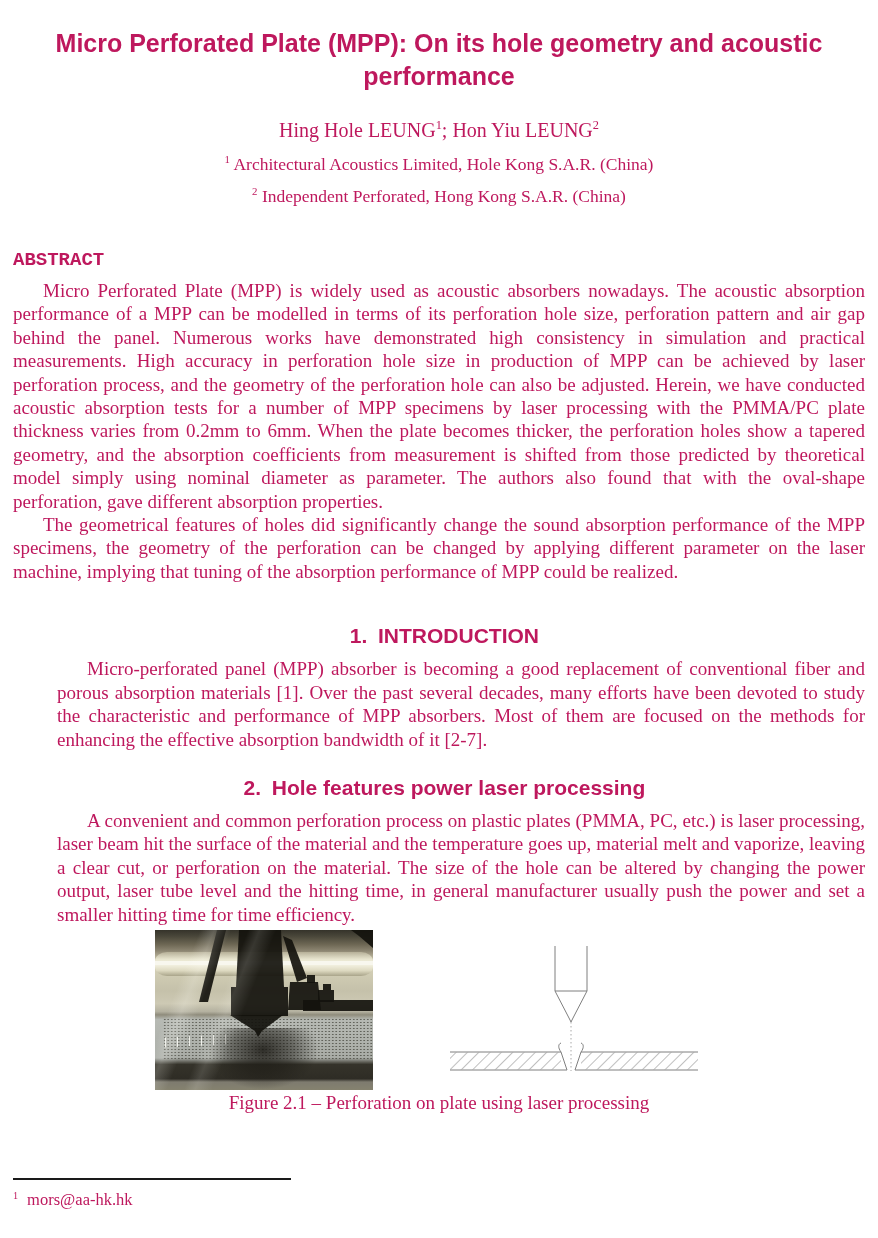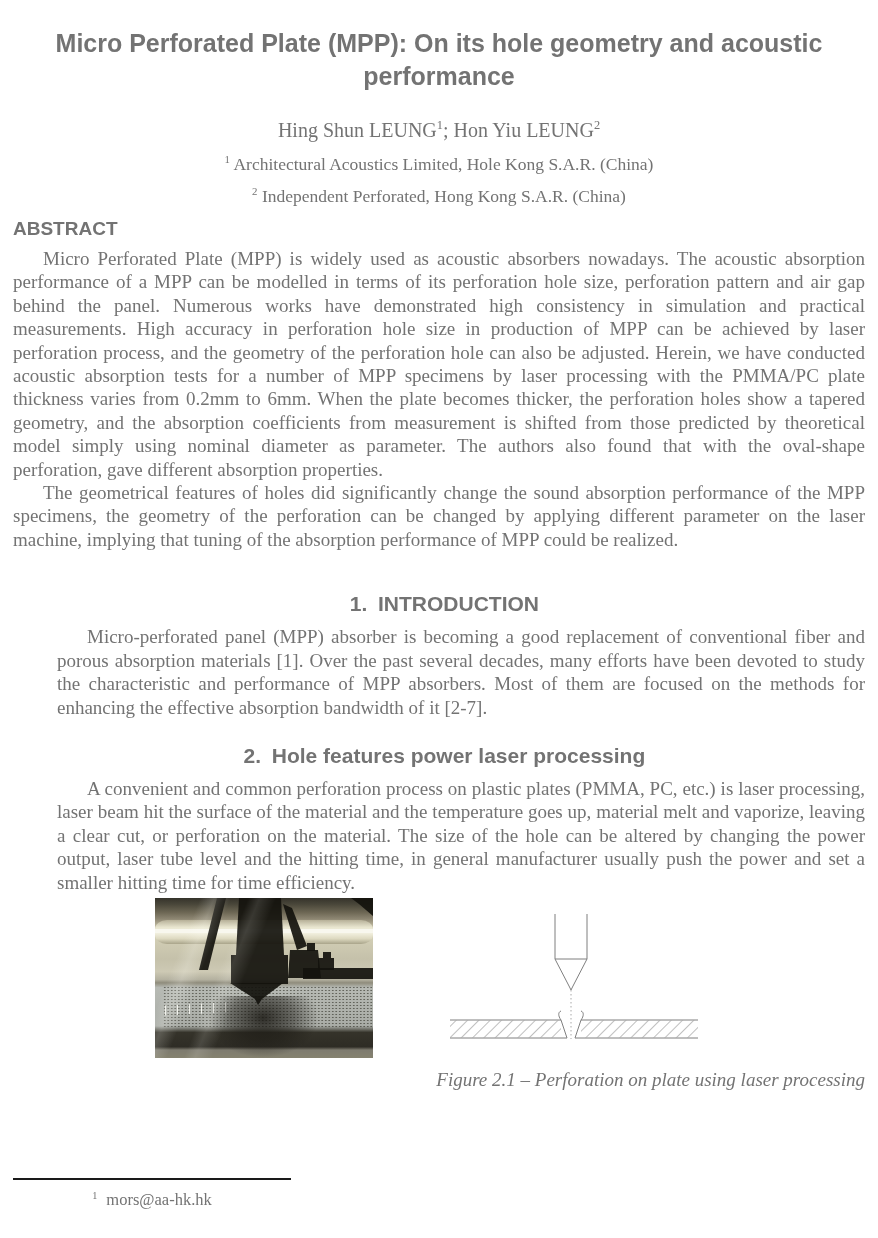--- a/index.html
+++ b/index.html
@@ -1,36 +1,36 @@
 <!DOCTYPE html>
 <html><head>
 <meta charset="utf-8">
 <style>
   html,body { margin:0; padding:0; background:#ffffff; }
   .page {
     position:relative; width:878px; height:1238px; margin:0 auto;
-    background:#ffffff; color:#737373;
+    background:#ffffff; color:#be185d;
     font-family:"Liberation Serif", serif;
     overflow:hidden;
   }
   .content { padding:0 13px; }
 
   .title {
     margin:27px auto 0; max-width:845px;
     text-align:center;
     font-family:"Liberation Sans", sans-serif;
     font-weight:bold; font-size:25px; line-height:33px;
   }
   .authors { margin-top:25px; text-align:center; font-size:20px; line-height:25px; }
   .affiliation { margin-top:10px; text-align:center; font-size:17.5px; line-height:22px; }
   sup { font-size:0.62em; vertical-align:super; line-height:0; }
 
   .abstract-heading {
-    margin-top:10px;
-    font-family:Liberation Sans, sans-serif;
+    margin-top:42px;
+    font-family:Liberation Mono, monospace;
     font-weight:bold; font-size:19px; line-height:23px;
   }
   .body-par {
     margin:0; font-size:19px; line-height:23.4px;
     text-align:justify; text-indent:30px;
   }
   .body-par.first { margin-top:7px; }
 
   .section-heading {
     font-family:"Liberation Sans", sans-serif;
@@ -70,37 +70,37 @@
     transform:rotate(-3deg); }
   .ph-shadow { position:absolute; left:52px; top:98px; width:112px; height:62px;
     background:radial-gradient(ellipse at 50% 35%, rgba(25,23,18,.85) 0%, rgba(25,23,18,.45) 40%, transparent 70%); }
   .ph-flare { position:absolute; inset:0;
     background:linear-gradient(112deg, rgba(255,255,248,0) 16%, rgba(255,255,248,.20) 21%,
       rgba(255,255,248,0) 27%, rgba(255,255,248,0) 33%, rgba(255,255,248,.13) 37%, rgba(255,255,248,0) 43%); }
   .ph-sil { position:absolute; inset:0; }
 
   .diagram { position:absolute; left:427px; top:2px; }
 
-  .caption { margin-top:9px; text-align:right; font-size:19px; line-height:24px;font-style:italic; }
+  .caption { margin-top:0; text-align:center; font-size:19px; line-height:24px; }
 
   
   .footer { position:absolute; left:13px; bottom:26px; }
   .footnote-rule { width:278px; height:0; border-top:2px solid #1a1a1a; margin-bottom:7px; }
-  .footnote { font-size:16.5px; line-height:25px;text-align:center; }
+  .footnote { font-size:16.5px; line-height:25px; }
   .footnote .fn-sup { margin-right:9px; }
 </style>
 </head>
 <body>
 
 <div class="page">
   <div class="content">
 
     <div class="title">Micro Perforated Plate (MPP): On its hole geometry and acoustic performance</div>
 
-    <div class="authors"><span>Hing Shun LEUNG</span><sup>1</sup><span>; </span><span>Hon Yiu LEUNG</span><sup>2</sup></div>
+    <div class="authors"><span>Hing Hole LEUNG</span><sup>1</sup><span>; </span><span>Hon Yiu LEUNG</span><sup>2</sup></div>
 
     <div class="affiliation"><sup>1</sup> <span>Architectural Acoustics Limited, Hole Kong S.A.R. (China)</span></div>
 
     <div class="affiliation"><sup>2</sup> <span>Independent Perforated, Hong Kong S.A.R. (China)</span></div>
 
     <div class="abstract-heading">ABSTRACT</div>
     <p class="body-par first">Micro Perforated Plate (MPP) is widely used as acoustic absorbers nowadays. The acoustic absorption performance of a MPP can be modelled in terms of its perforation hole size, perforation pattern and air gap behind the panel. Numerous works have demonstrated high consistency in simulation and practical measurements. High accuracy in perforation hole size in production of MPP can be achieved by laser perforation process, and the geometry of the perforation hole can also be adjusted. Herein, we have conducted acoustic absorption tests for a number of MPP specimens by laser processing with the PMMA/PC plate thickness varies from 0.2mm to 6mm. When the plate becomes thicker, the perforation holes show a tapered geometry, and the absorption coefficients from measurement is shifted from those predicted by theoretical model simply using nominal diameter as parameter. The authors also found that with the oval-shape perforation, gave different absorption properties.</p>
     <p class="body-par">The geometrical features of holes did significantly change the sound absorption performance of the MPP specimens, the geometry of the perforation can be changed by applying different parameter on the laser machine, implying that tuning of the absorption performance of MPP could be realized.</p>
 
     <div class="section-heading sh-1"><span class="num">1.</span><span>INTRODUCTION</span></div>

